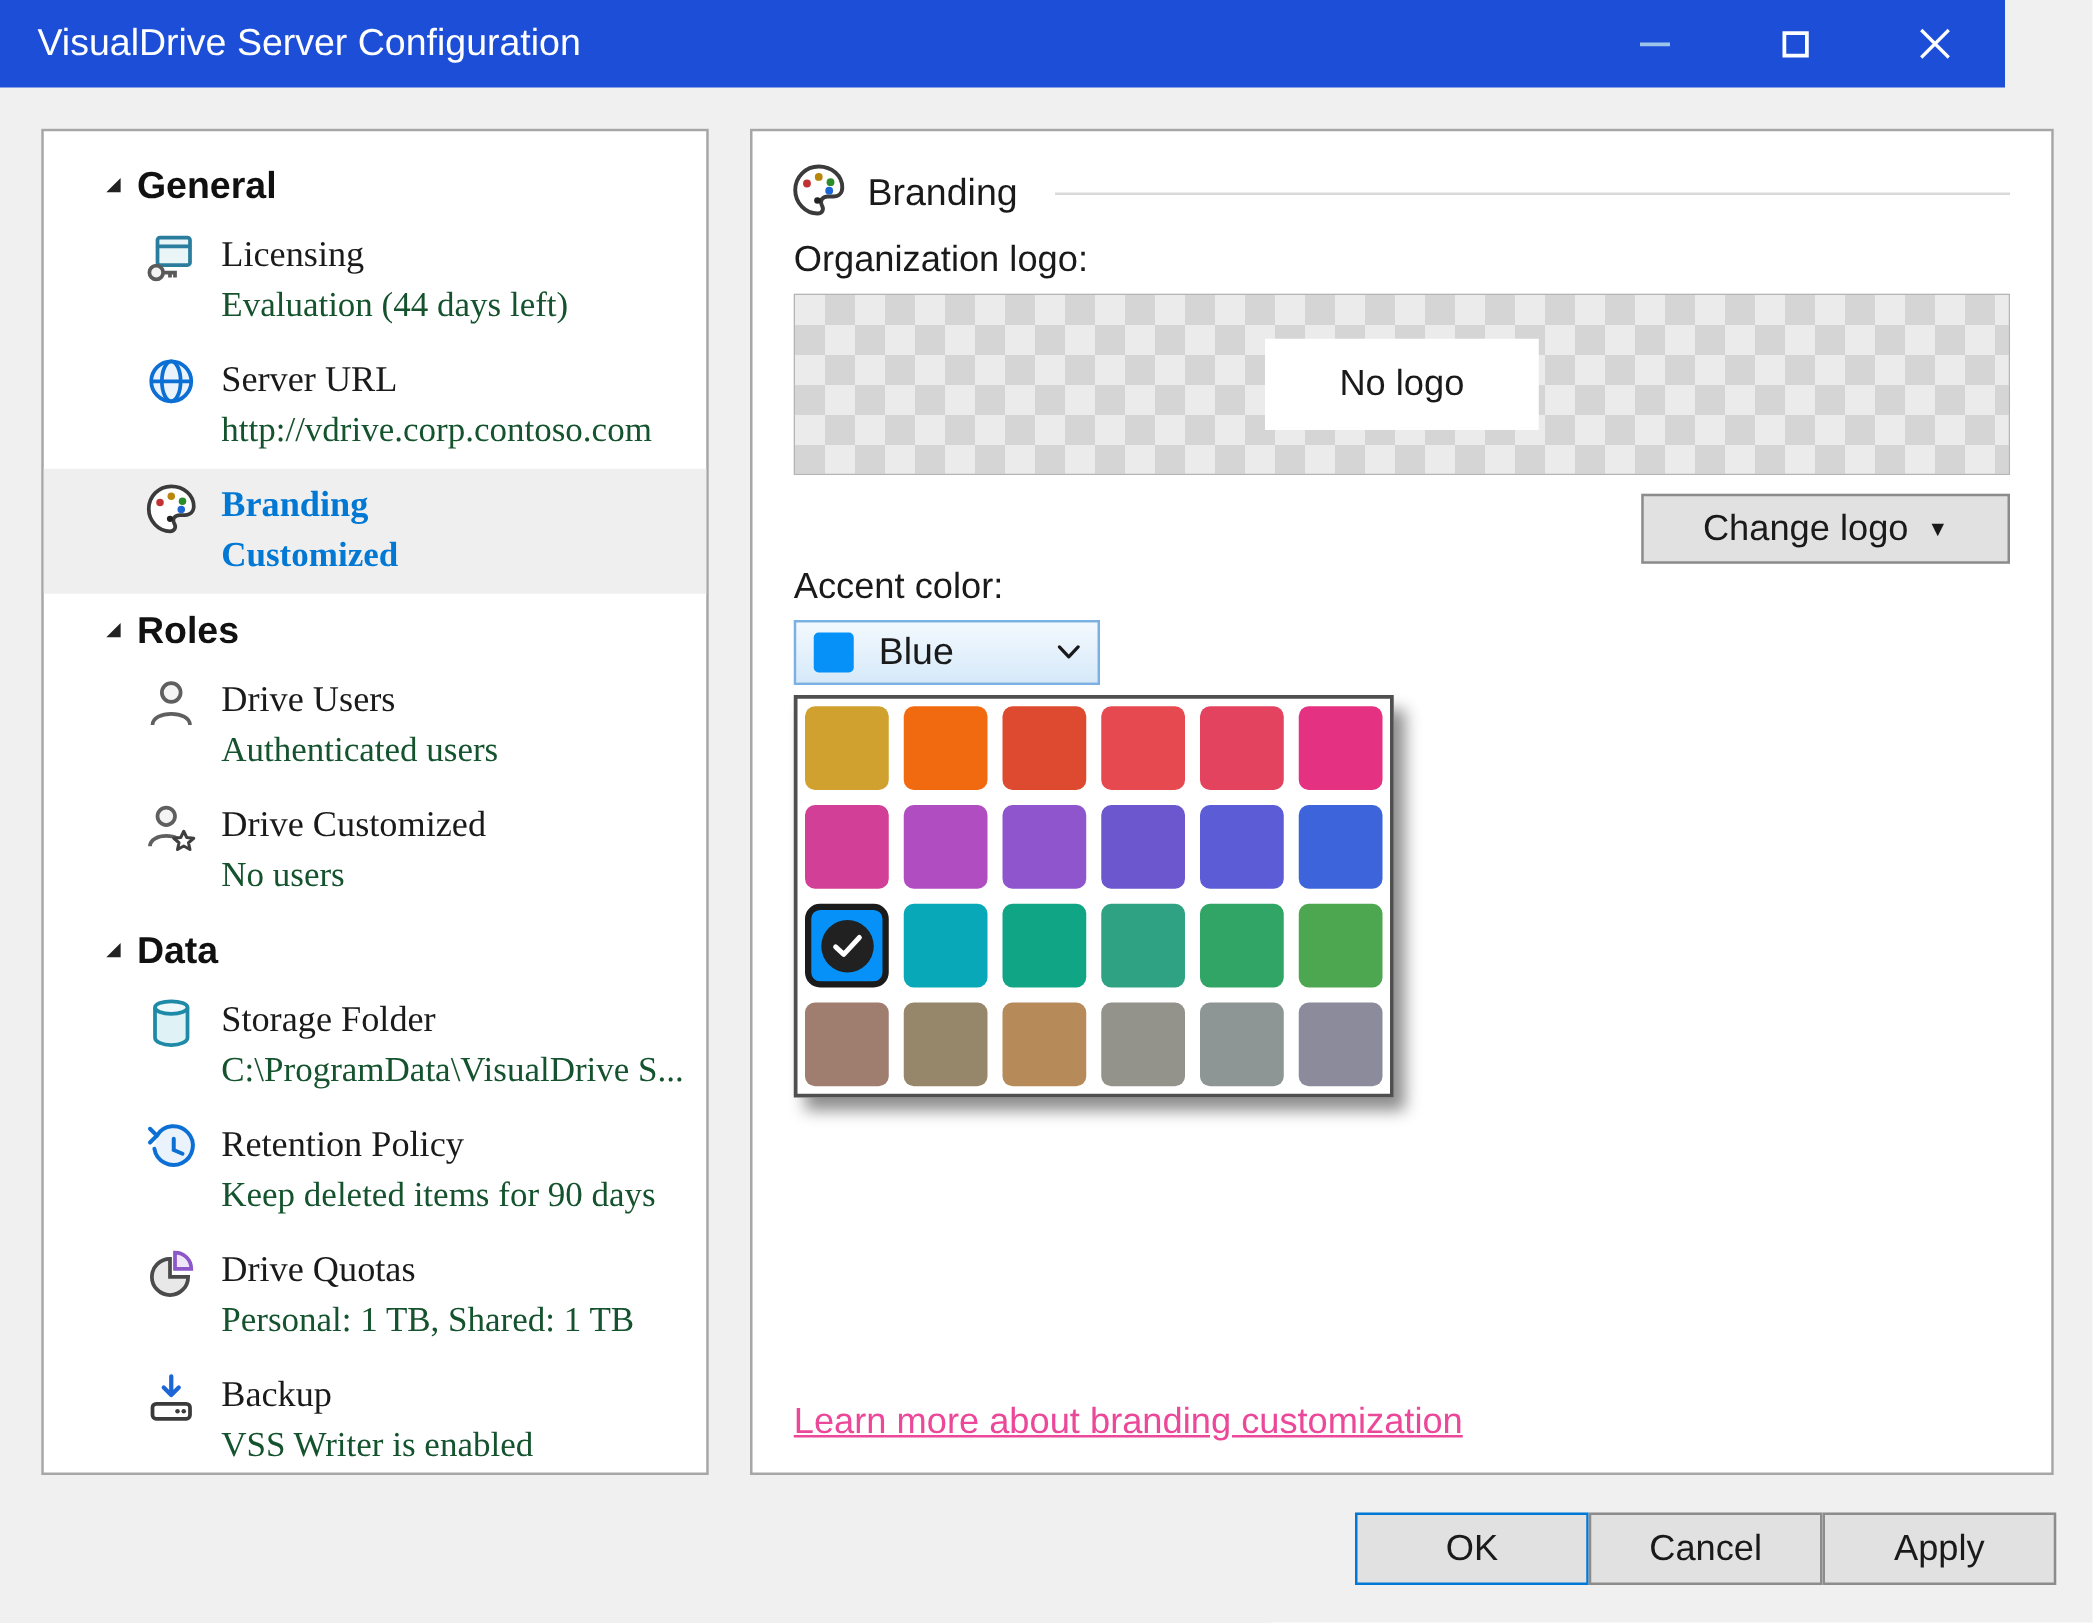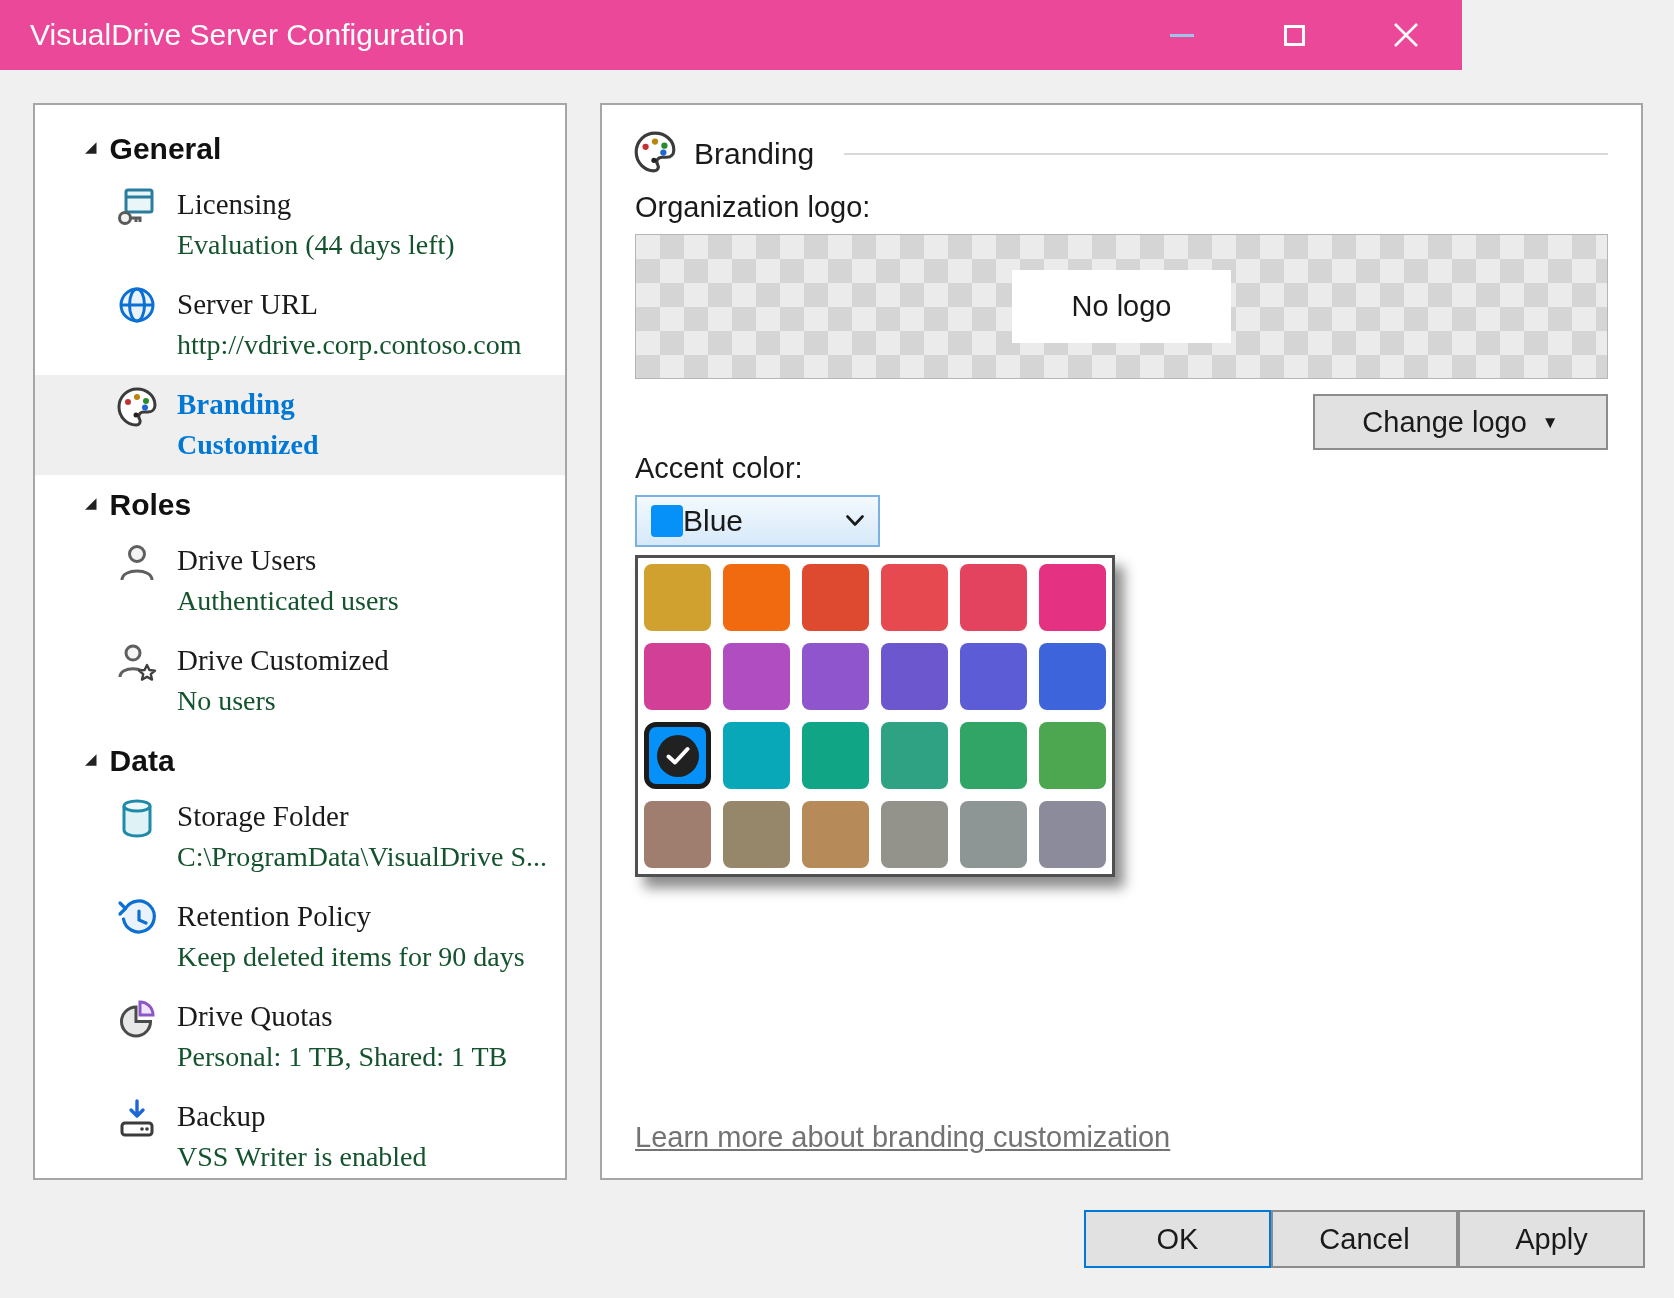--- a/index.html
+++ b/index.html
@@ -2,22 +2,22 @@
 <html><head>
 <meta charset="utf-8">
 <style>
   * { margin:0; padding:0; box-sizing:border-box; }
   html,body { width:1674px; height:1298px; }
   body {
     font-family:"Liberation Sans","DejaVu Sans",sans-serif;
     background:#f0f0f0; color:#1a1a1a; overflow:hidden; position:relative;
   }
   
-  .titlebar { position:absolute; left:0; top:0; width:1462px; height:70px;
-    background:#ec4899; display:flex; align-items:center; }
+  .titlebar { position:absolute; left:0; top:0; width:1604px; height:70px;
+    background:#1d4ed8; display:flex; align-items:center; }
   .titlebar-title { color:#ffffff; font-size:30px; padding-left:30px; flex:1; }
   .caption-buttons { display:flex; height:70px; }
   .cap-btn { width:112px; height:70px; display:flex; align-items:center; justify-content:center; }
   .min-dash { width:24px; height:3px; background:#9cc3ea; }
   .max-box { width:21px; height:21px; border:3px solid #ffffff; }
   
   .panel { position:absolute; background:#ffffff; border:2px solid #a6a6a6; }
   .left-panel { left:33px; top:103px; width:534px; height:1077px; }
   .right-panel { left:600px; top:103px; width:1043px; height:1077px; }
   
@@ -44,34 +44,34 @@
     background-size:48px 48px; background-position:0 0,24px 24px;
     display:flex; align-items:center; justify-content:center; }
   .no-logo-box { background:#ffffff; padding:20px 60px; font-size:29px; color:#1a1a1a; }
   .change-row { display:flex; justify-content:flex-end; margin:15px 33px 0 33px; }
   .btn { background:#e1e1e1; border:2px solid #8c8c8c; font-size:29px; color:#1a1a1a;
     font-family:inherit; display:inline-flex; align-items:center; justify-content:center; cursor:default; }
   .change-logo-btn { width:295px; height:56px; gap:15px; }
   .dd-arrow { font-size:17px; transform:translateY(1px); }
   .dropdown { margin:10px 33px 0 33px; width:245px; height:52px;
     border:2px solid #7ab0e2; background:linear-gradient(#f3f9fe,#d6e9f9);
-    display:flex; align-items:center; padding:0 14px; }
+    display:flex; align-items:center; padding:0 14px; gap:20px; }
   .dd-swatch { width:32px; height:32px; border-radius:4px; }
   .dd-label { font-size:30px; flex:1; }
   
   .palette-panel { margin:8px 0 0 33px; width:480px; border:3px solid #4f4f4f; background:#ffffff;
     padding:6px; display:grid; grid-template-columns:repeat(6,67px); grid-auto-rows:67px;
     gap:12px; box-shadow:9px 11px 12px rgba(0,0,0,0.45); }
   .swatch { width:67px; height:67px; border-radius:8px; position:relative; }
   .swatch.selected { border:5px solid #1b1b1b; border-radius:12px; }
   .check-badge { position:absolute; left:50%; top:50%; transform:translate(-50%,-50%);
     width:42px; height:42px; border-radius:50%; background:#212121;
     display:flex; align-items:center; justify-content:center; }
   .learn-link { position:absolute; left:33px; bottom:24px; font-size:29px;
-    color:#737373; text-decoration:underline; cursor:pointer; }
+    color:#ec4899; text-decoration:underline; cursor:pointer; }
   
   .footer { position:absolute; top:1210px; right:29px; display:flex; gap:0; }
   .footer .btn { width:187px; height:58px; }
   .btn-default { border-color:#0078D7; }
 </style>
 </head>
 <body>
 
 <div class="titlebar">
   <div class="titlebar-title">VisualDrive Server Configuration</div>

